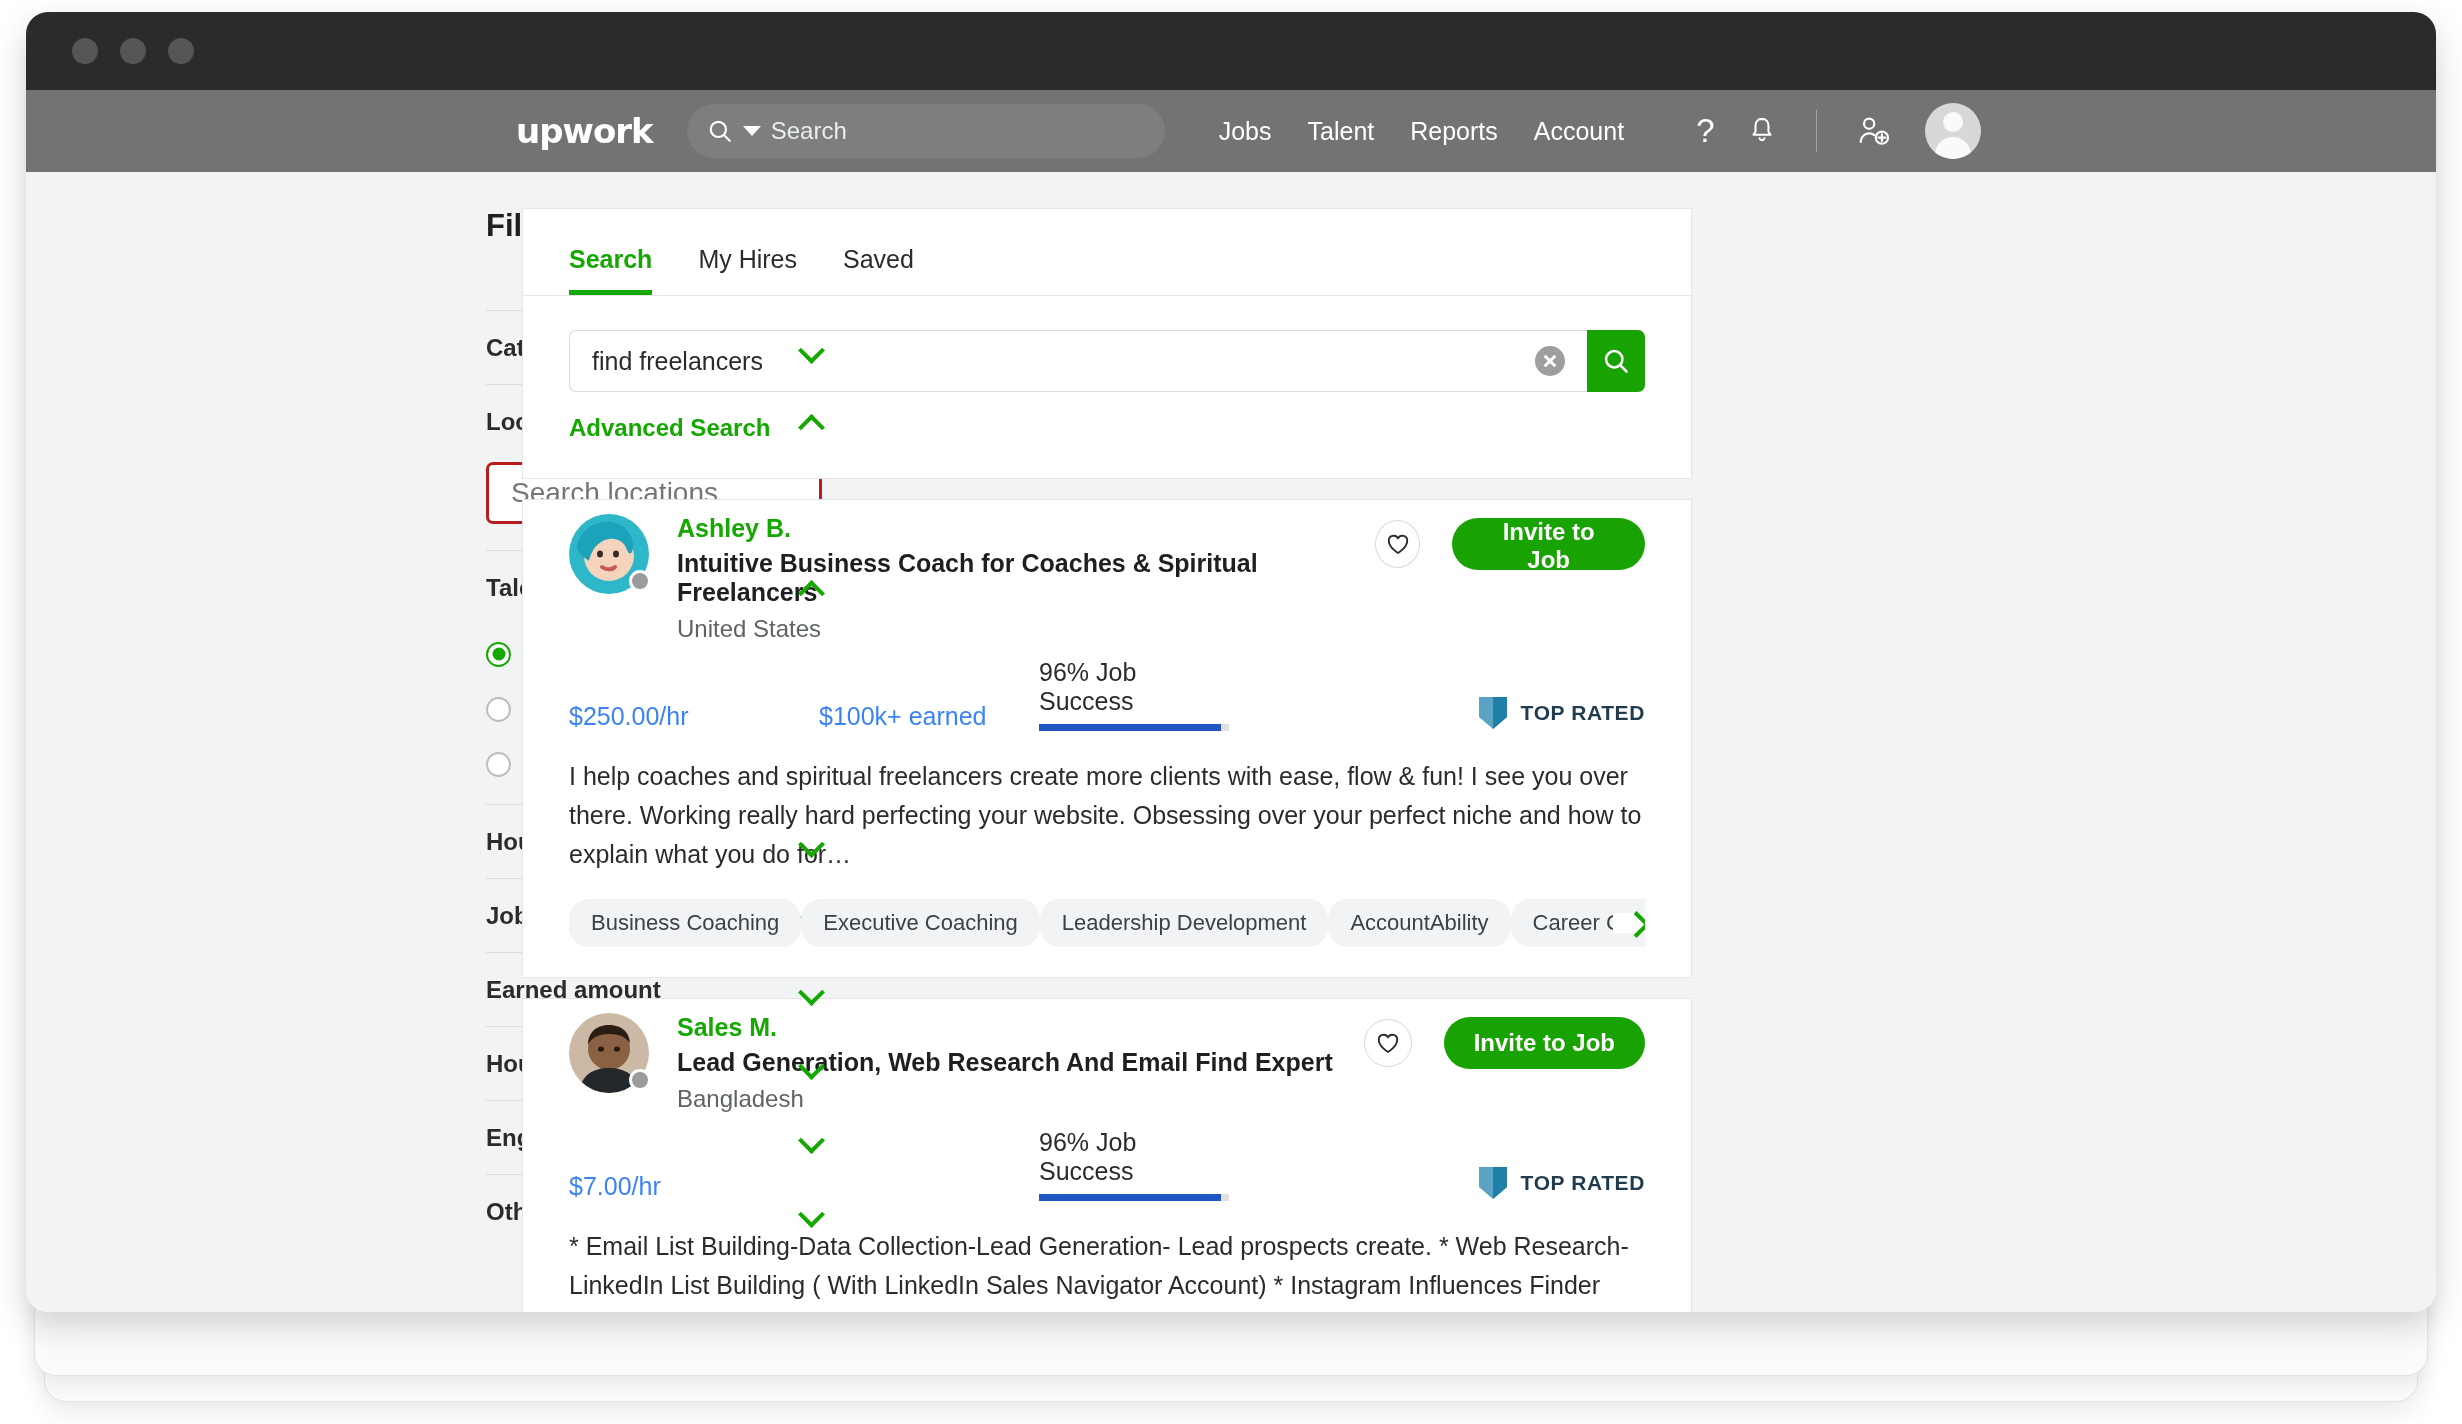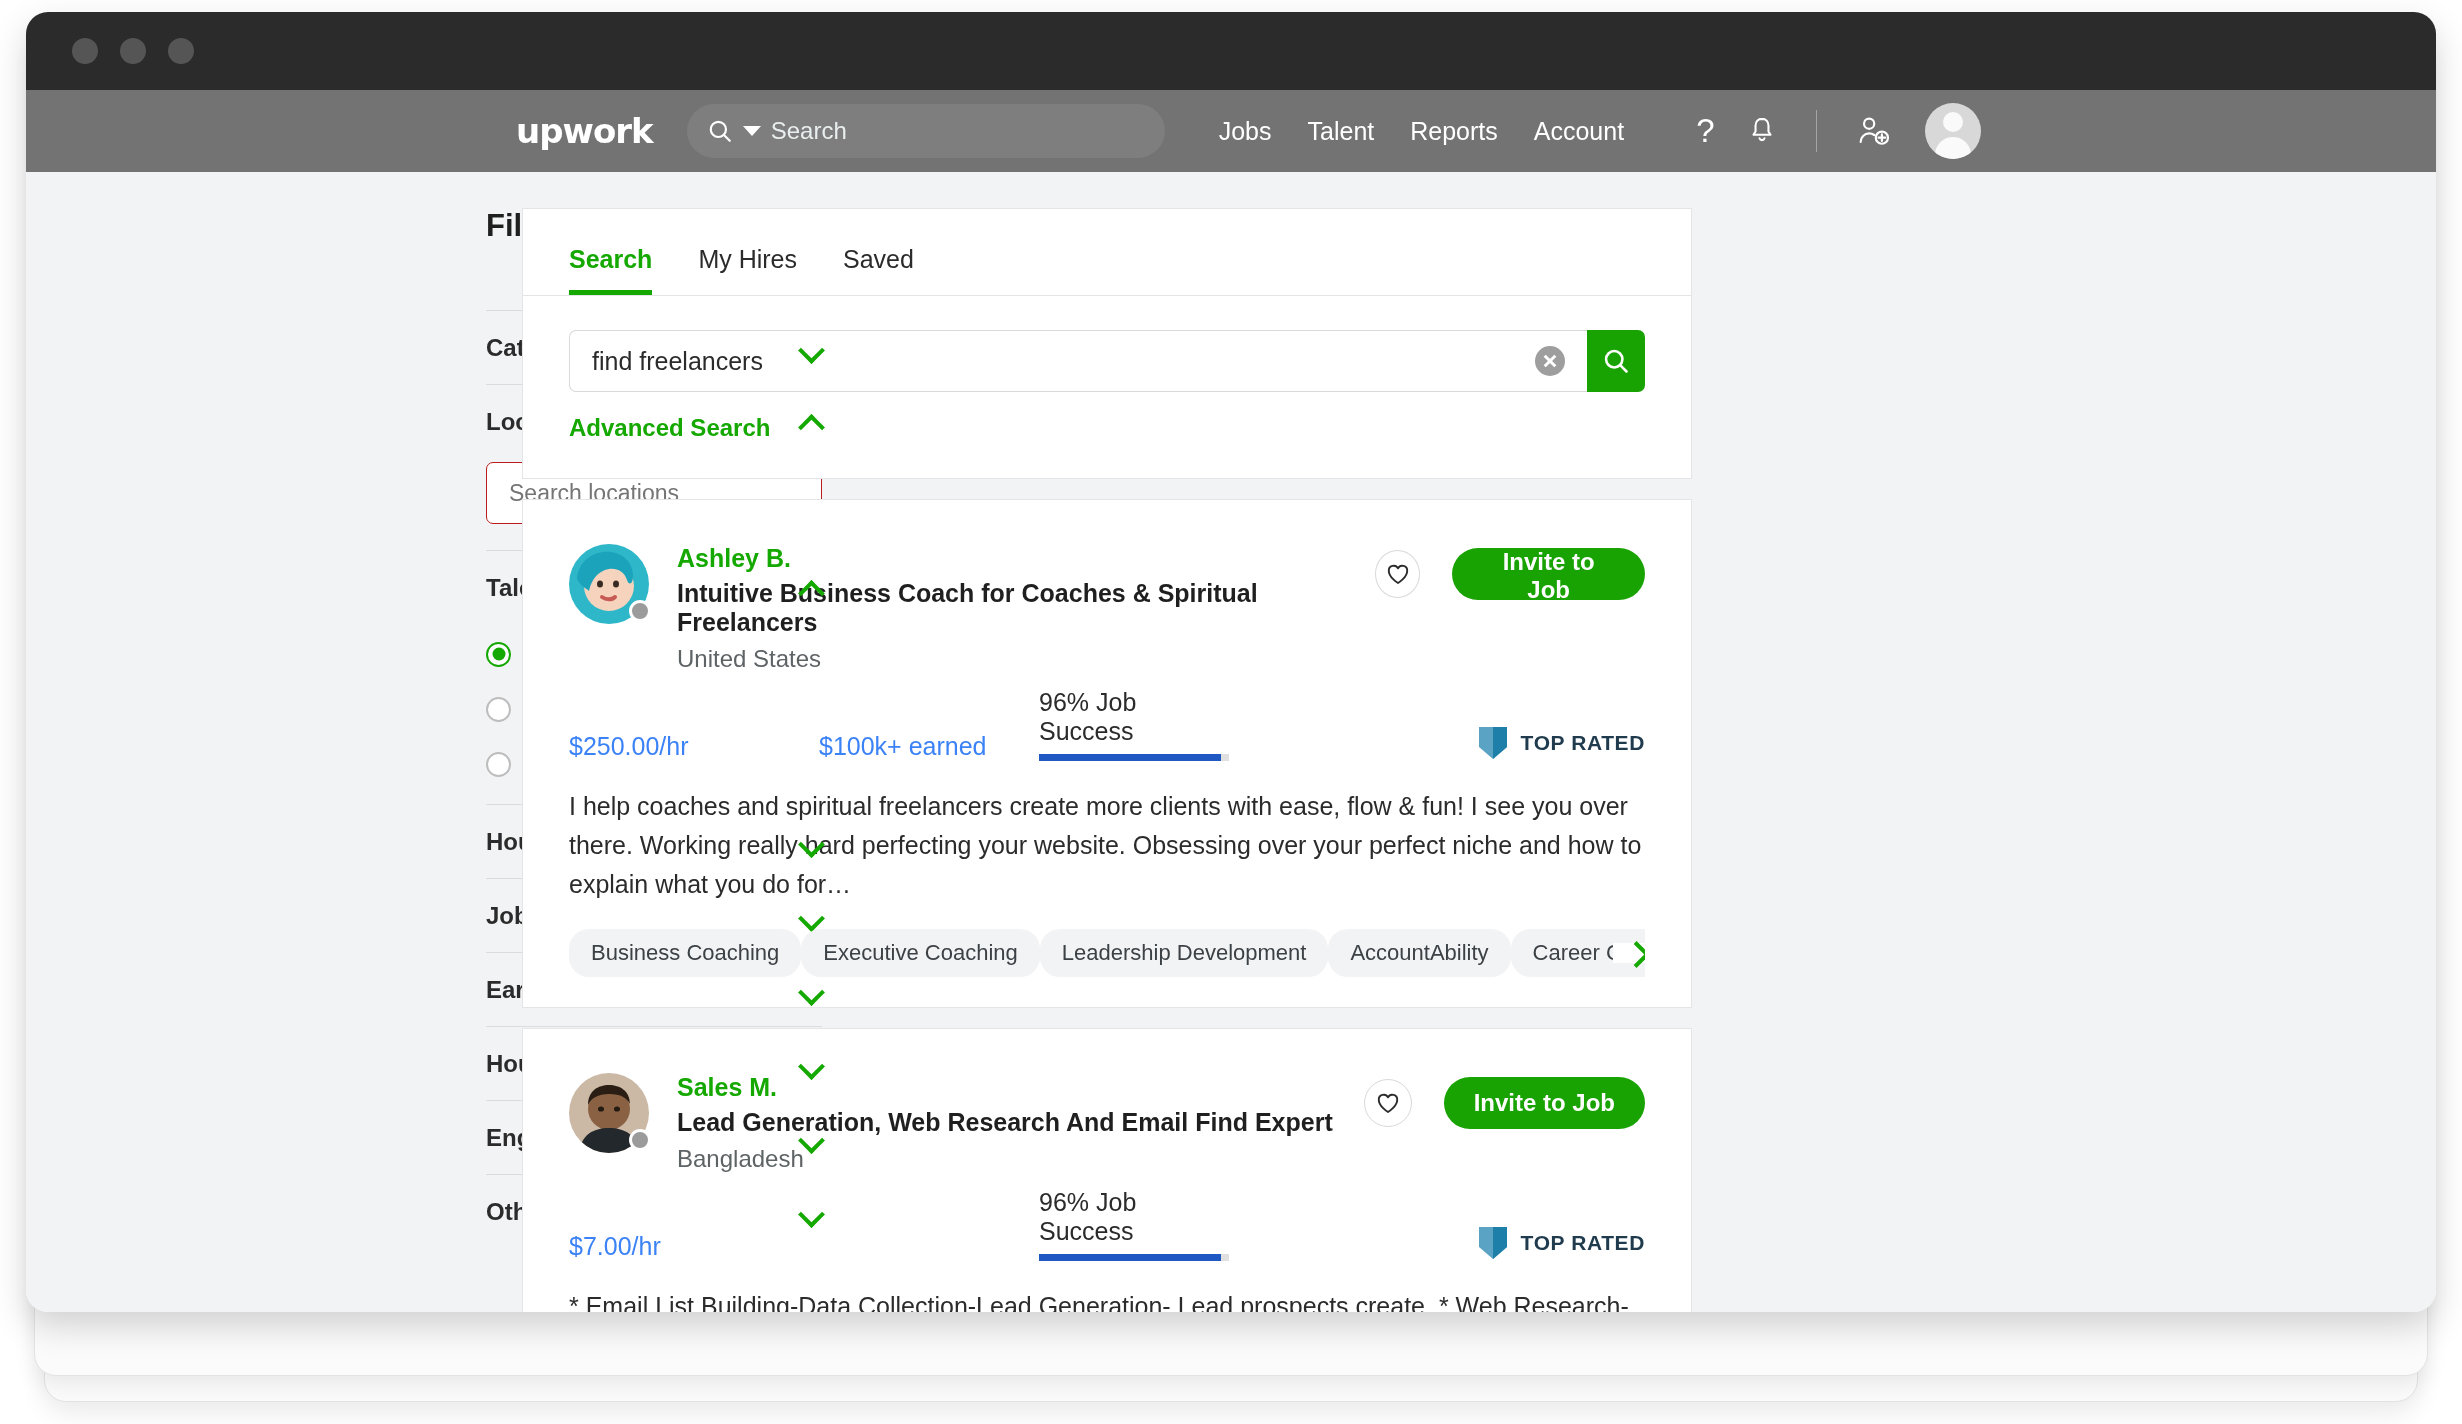--- a/index.html
+++ b/index.html
@@ -118,22 +118,22 @@
   .chev { width: 22px; height: 22px; position: relative; }
   .chev::before {
     content: ""; position: absolute; left: 2px; top: 4px;
     width: 15px; height: 15px;
     border-right: 4px solid #14a800; border-bottom: 4px solid #14a800;
     transform: rotate(45deg);
   }
   .chev.up::before { transform: rotate(-135deg); top: 7px; }
   .loc-input {
     width: 100%; height: 62px;
-    background: #ffffff; border: 1px solid #b91c1c; border-radius: 7px;
-    font-size: 23px; color: #be185d; padding: 0 22px;
+    background: #ffffff; border: 3px solid #b91c1c; border-radius: 7px;
+    font-size: 28px; color: #be185d; padding: 0 22px;
     margin: 4px 0 26px 0;
     font-family: "Liberation Sans", sans-serif;
   }
   .radio-list { padding: 16px 0 22px 0; }
   .radio-row { display: flex; align-items: center; gap: 20px; margin-bottom: 27px; }
   .radio-row:last-child { margin-bottom: 4px; }
   .radio {
     width: 25px; height: 25px; border-radius: 50%;
     border: 2px solid #bdbdbd; background: #ffffff;
     position: relative; flex: 0 0 auto;
@@ -181,21 +181,21 @@
     border-radius: 0 7px 7px 0;
     display: flex; align-items: center; justify-content: center;
     border: none; cursor: pointer;
   }
   .adv-link {
     display: block; padding: 22px 46px 36px 46px;
     font-size: 24px; color: #14a800; font-weight: 700; text-decoration: none;
   }
 
   
-  .fl-card { padding: 44px 46px 30px 46px; }
+  .fl-card { padding: 14px 46px 30px 46px; }
   .fl-top { display: flex; align-items: flex-start; }
   .fl-avatar {
     width: 80px; height: 80px; border-radius: 50%;
     flex: 0 0 auto; position: relative; margin-right: 28px; overflow: visible;
   }
   .fl-avatar .circ {
     width: 80px; height: 80px; border-radius: 50%; overflow: hidden;
     display: block;
   }
   .status-dot {

